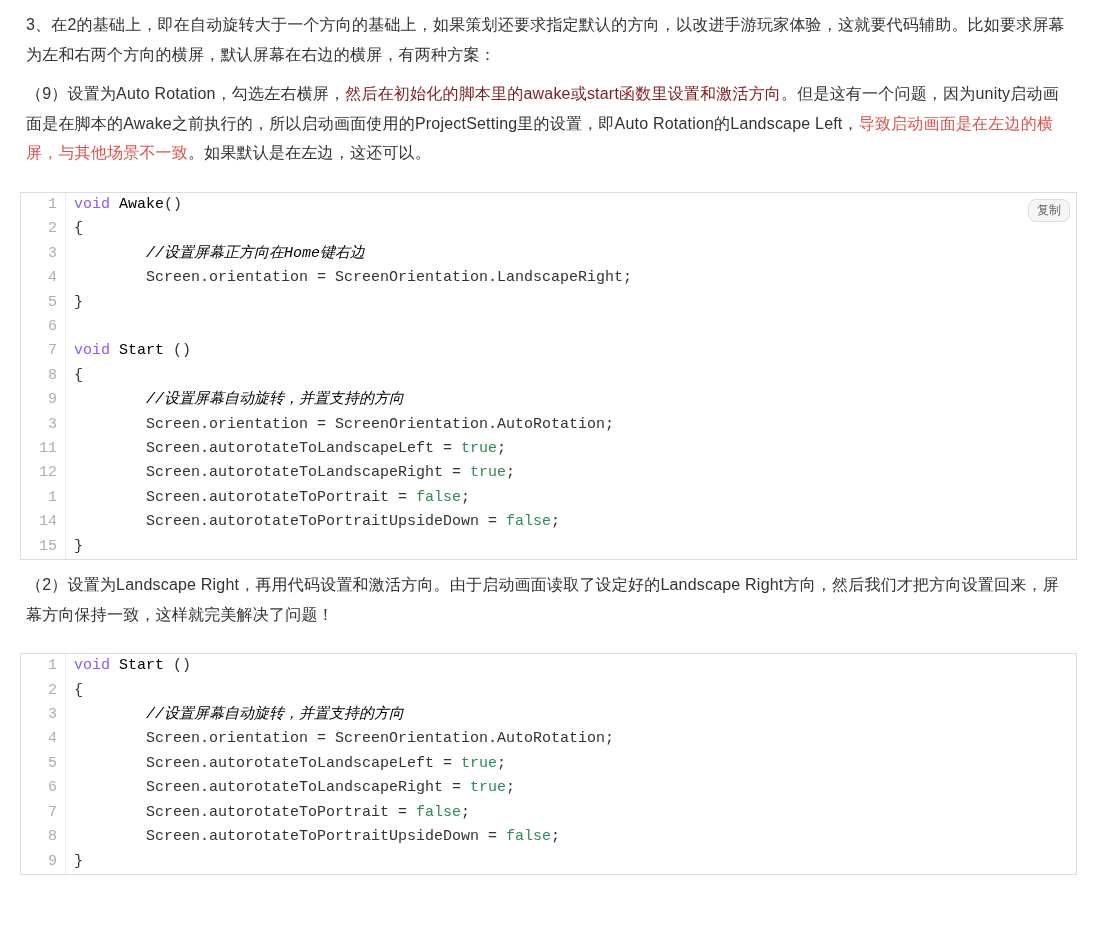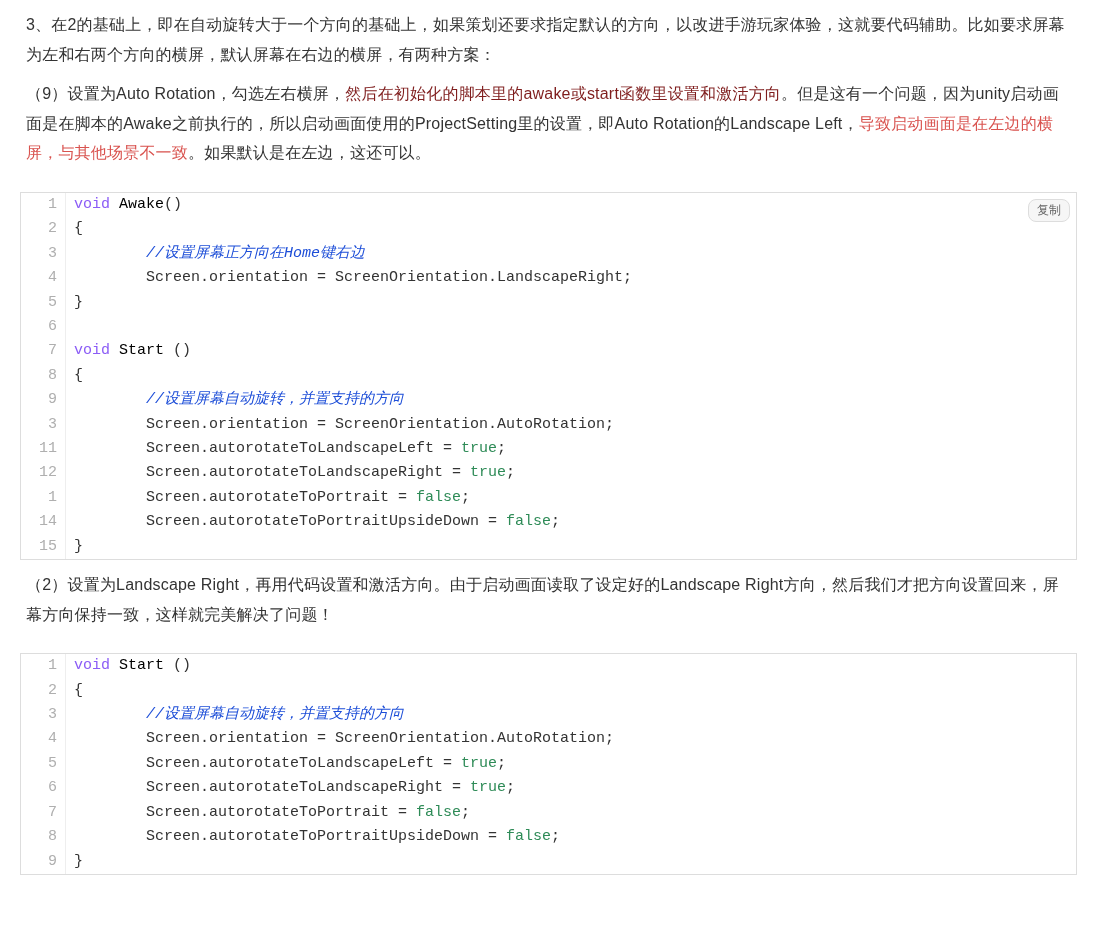--- a/index.html
+++ b/index.html
@@ -56,21 +56,21 @@
     flex: 1;
     font-family: Consolas, "Courier New", monospace;
     font-size: 15px;
     line-height: 24.4px;
     white-space: pre;
     padding-left: 8px;
     color: #333;
   }
   .tok-kw   { color: #8b5cf6; }
   .tok-fn   { color: #000000; }
-  .tok-cmt  { color: #1d4ed8; font-style: italic; }
+  .tok-cmt  { color: #000000; font-style: italic; }
   .tok-bool { color: #2e8b57; }
   .tok-plain{ color: #333; }
 </style>
 </head>
 <body>
 
 <p>3、在2的基础上，即在自动旋转大于一个方向的基础上，如果策划还要求指定默认的方向，以改进手游玩家体验，这就要代码辅助。比如要求屏幕为左和右两个方向的横屏，默认屏幕在右边的横屏，有两种方案：</p>
 
 <p>
   <span>（9）设置为Auto Rotation，勾选左右横屏，</span><span class="hl-blue">然后在初始化的脚本里的awake或start函数里设置和激活方向</span><span>。但是这有一个问题，因为unity启动画面是在脚本的Awake之前执行的，所以启动画面使用的ProjectSetting里的设置，即Auto Rotation的Landscape Left，</span><span class="hl-red">导致启动画面是在左边的横屏，与其他场景不一致</span><span>。如果默认是在左边，这还可以。</span>

